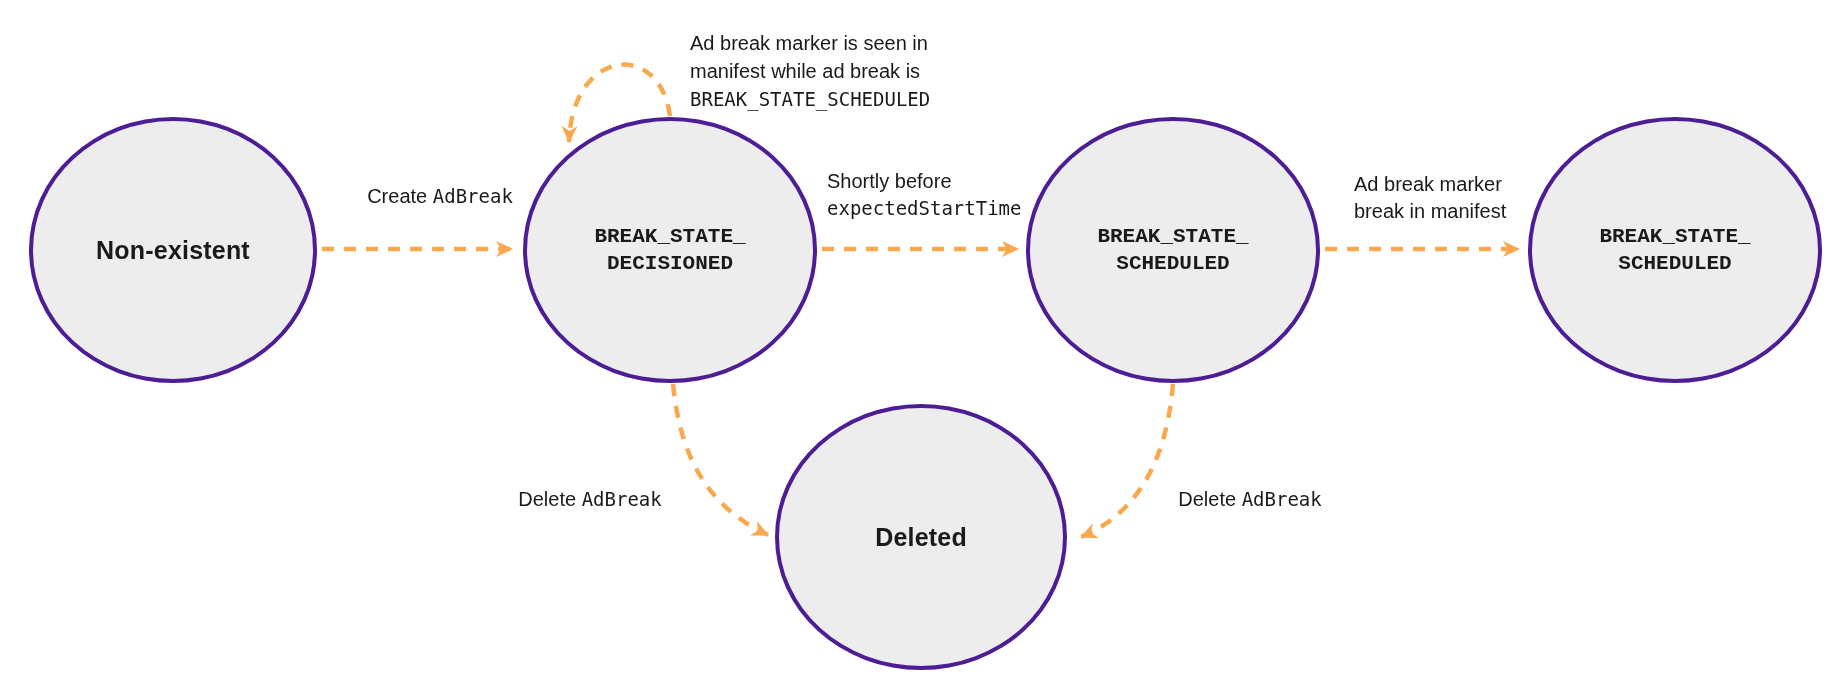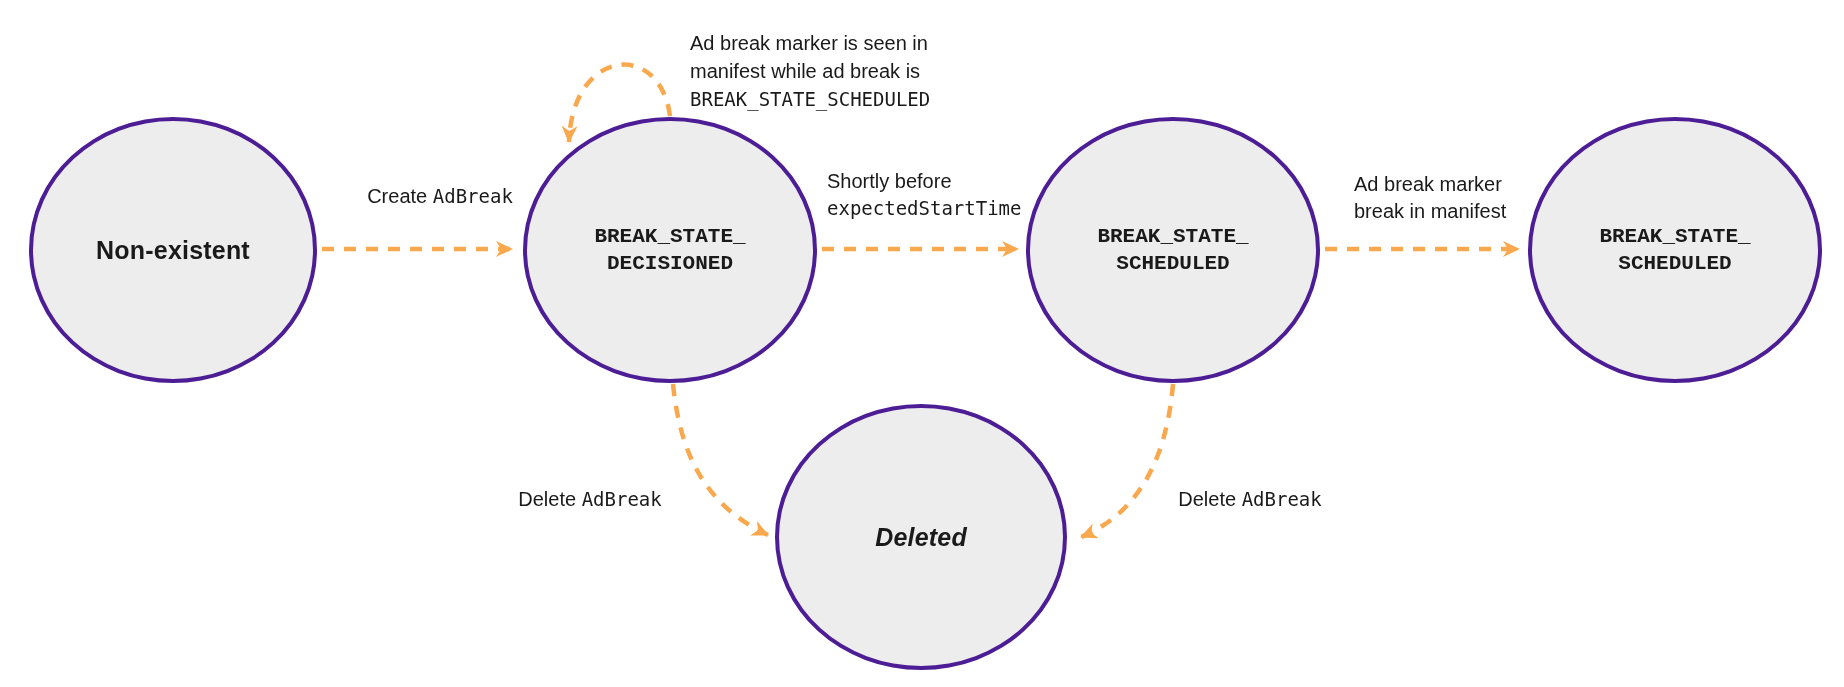--- a/index.html
+++ b/index.html
@@ -86,21 +86,21 @@
   <div class="state" style="left:1026px; top:117px; width:294px; height:266px;">
     <div class="code-name">BREAK_STATE_</div>
     <div class="code-name">SCHEDULED</div>
   </div>
 
   <div class="state" style="left:1528px; top:117px; width:294px; height:266px;">
     <div class="code-name">BREAK_STATE_</div>
     <div class="code-name">SCHEDULED</div>
   </div>
 
-  <div class="state" style="left:775px; top:404px; width:292px; height:266px;font-style:italic;">
+  <div class="state" style="left:775px; top:404px; width:292px; height:266px;">
     <div class="plain-name">Deleted</div>
   </div>
 
   <div class="edge-label centered" style="left:440px; top:196px;">
     <span>Create </span><span class="code">AdBreak</span>
   </div>
 
   <div class="edge-label" style="left:827px; top:168px; line-height:27px;">
     <div>Shortly before</div>
     <div class="code-line">expectedStartTime</div>

